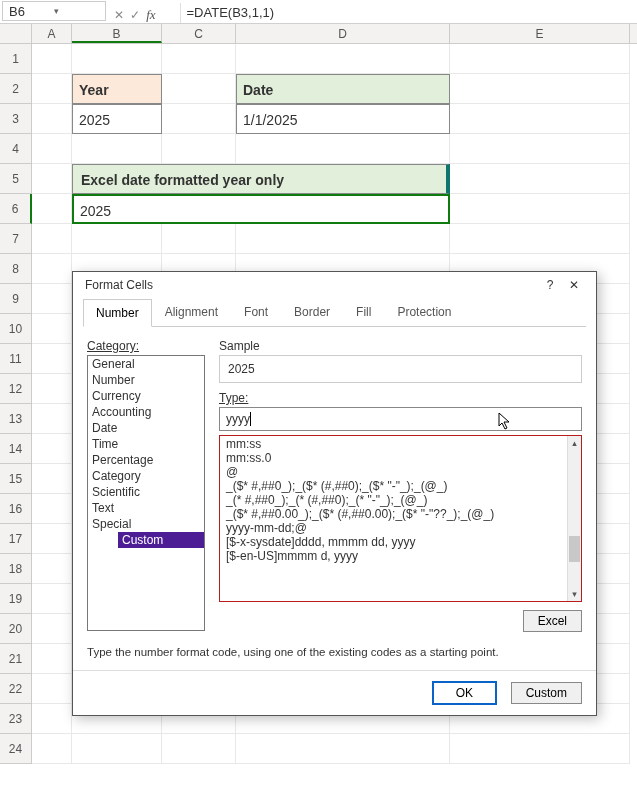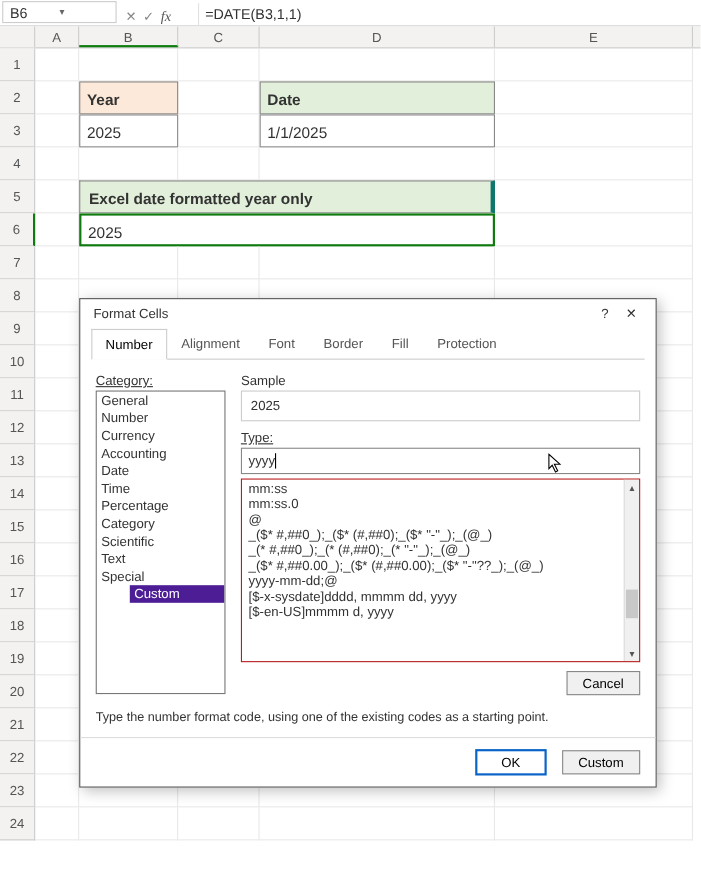--- a/index.html
+++ b/index.html
@@ -346,21 +346,21 @@
             <div>[$-en-US]mmmm d, yyyy</div>
 
           </div>
           <div class="scrollbar">
             <div class="sb-btn">▴</div>
             <div class="sb-thumb"></div>
             <div class="sb-btn" style="position:absolute;bottom:0;left:0;right:0">▾</div>
           </div>
         </div>
         <div class="delete-row">
-          <button class="btn">Cancel</button>
+          <button class="btn">Excel</button>
         </div>
       </div>
     </div>
     <div class="hint">Type the number format code, using one of the existing codes as a starting point.</div>
   </div>
   <div class="dlg-footer">
     <button class="btn-primary">OK</button>
     <button class="btn">Custom</button>
   </div>
 </div>

